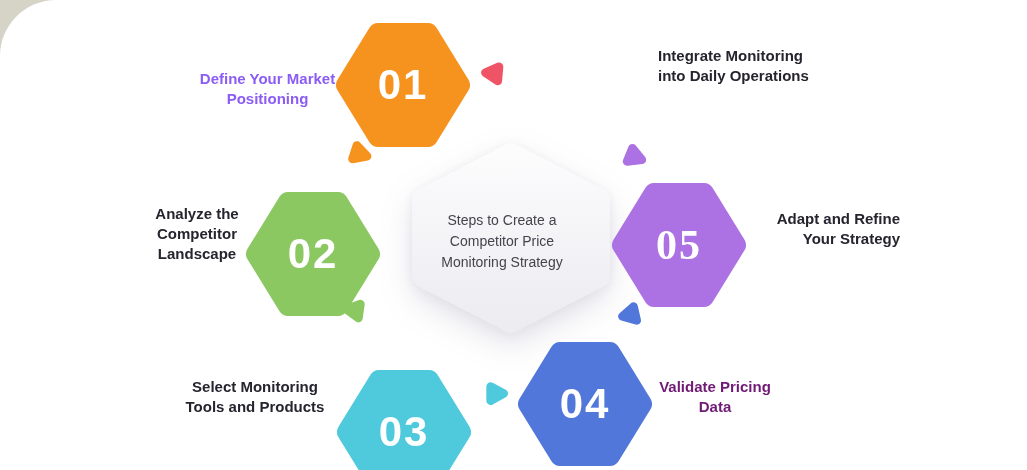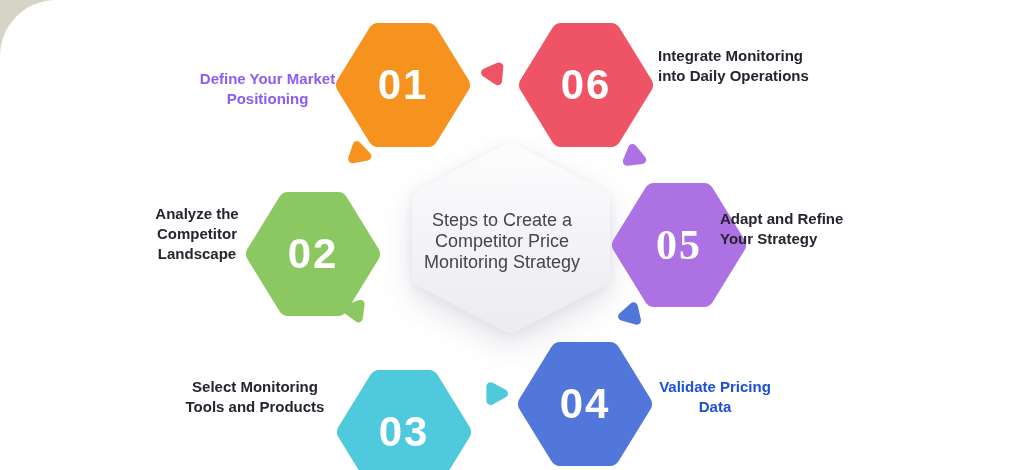--- a/index.html
+++ b/index.html
@@ -29,33 +29,33 @@
   .hex-04{left:518px;top:332px;}
 
   
   .center-hex{position:absolute;left:412px;top:143px;width:198px;height:190px;}
   .center-hex svg{
     position:absolute;inset:0;width:100%;height:100%;overflow:visible;
     filter:drop-shadow(0 12px 16px rgba(90,90,125,0.16)) drop-shadow(0 2px 4px rgba(90,90,125,0.08));
   }
   .center-title{
     position:absolute;left:-9px;top:67px;width:198px;text-align:center;
-    font-size:18px;font-weight:500;line-height:21px;white-space:pre-line;
+    font-size:14px;font-weight:500;line-height:21px;white-space:pre-line;
   }
 
   
   .label{
     position:absolute;font-size:15px;font-weight:700;line-height:20px;
     white-space:pre-line;
   }
   .label-01{left:170px;top:52px;width:195px;text-align:center;}
   .label-02{left:107px;top:204px;width:180px;text-align:center;}
   .label-03{left:155px;top:377px;width:200px;text-align:center;}
   .label-04{left:658px;top:46px;width:230px;text-align:left;}
-  .label-05{left:720px;top:209px;width:180px;text-align:left;}
+  .label-05{left:720px;top:209px;width:180px;text-align:right;}
   .label-06{left:625px;top:377px;width:180px;text-align:center;}
 
   
   .arrow{position:absolute;width:26px;height:26px;}
   .arrow svg{display:block;width:100%;height:100%;overflow:visible;}
   .arrow-61{left:481px;top:61px;transform:rotate(185deg);}
   .arrow-12{left:346px;top:140px;transform:rotate(18deg);}
   .arrow-23{left:342px;top:298px;transform:rotate(188deg);}
   .arrow-34{left:482px;top:380px;}
   .arrow-45{left:618px;top:302px;transform:rotate(167deg);}
@@ -110,38 +110,32 @@
   </div>
   <div class="label label-03" style="color: rgb(38, 36, 46);">Select Monitoring
 Tools and Products</div>
 
   <div class="hex hex-04" style="color: rgb(82, 119, 219);">
     <svg viewBox="0 0 134 124">
       <path d="M42,10 H92 L124,62 L92,114 H42 L10,62 Z" fill="currentColor" stroke="currentColor" stroke-width="20" stroke-linejoin="round"></path>
     </svg>
     <div class="num" style="color: rgb(255, 255, 255);">04</div>
   </div>
-  <div class="label label-06" style="color: #1d4ed8;">Validate Pricing
+  <div class="label label-06" style="color: #701a75;">Validate Pricing
 Data</div>
 
   <div class="hex hex-05" style="color: rgb(172, 113, 227); font-family: Liberation Serif, serif;">
     <svg viewBox="0 0 134 124">
       <path d="M42,10 H92 L124,62 L92,114 H42 L10,62 Z" fill="currentColor" stroke="currentColor" stroke-width="20" stroke-linejoin="round"></path>
     </svg>
     <div class="num" style="color: rgb(255, 255, 255);">05</div>
   </div>
   <div class="label label-05" style="color: rgb(38, 36, 46);">Adapt and Refine
 Your Strategy</div>
 
-  <div class="hex hex-06" style="color: rgb(239, 83, 102);">
-    <svg viewBox="0 0 134 124">
-      <path d="M42,10 H92 L124,62 L92,114 H42 L10,62 Z" fill="currentColor" stroke="currentColor" stroke-width="20" stroke-linejoin="round"></path>
-    </svg>
-    <div class="num" style="color: rgb(255, 255, 255);">06</div>
-  </div>
   <div class="label label-04" style="color: rgb(38, 36, 46);">Integrate Monitoring
 into Daily Operations</div>
 
   <div class="arrow arrow-61" style="color: rgb(239, 83, 102);">
     <svg viewBox="0 0 24 24">
       <path d="M8,6 L20,12.5 L8,19 Z" fill="currentColor" stroke="currentColor" stroke-width="8" stroke-linejoin="round"></path>
     </svg>
   </div>
   <div class="arrow arrow-12" style="color: rgb(246, 147, 30);">
     <svg viewBox="0 0 24 24">

